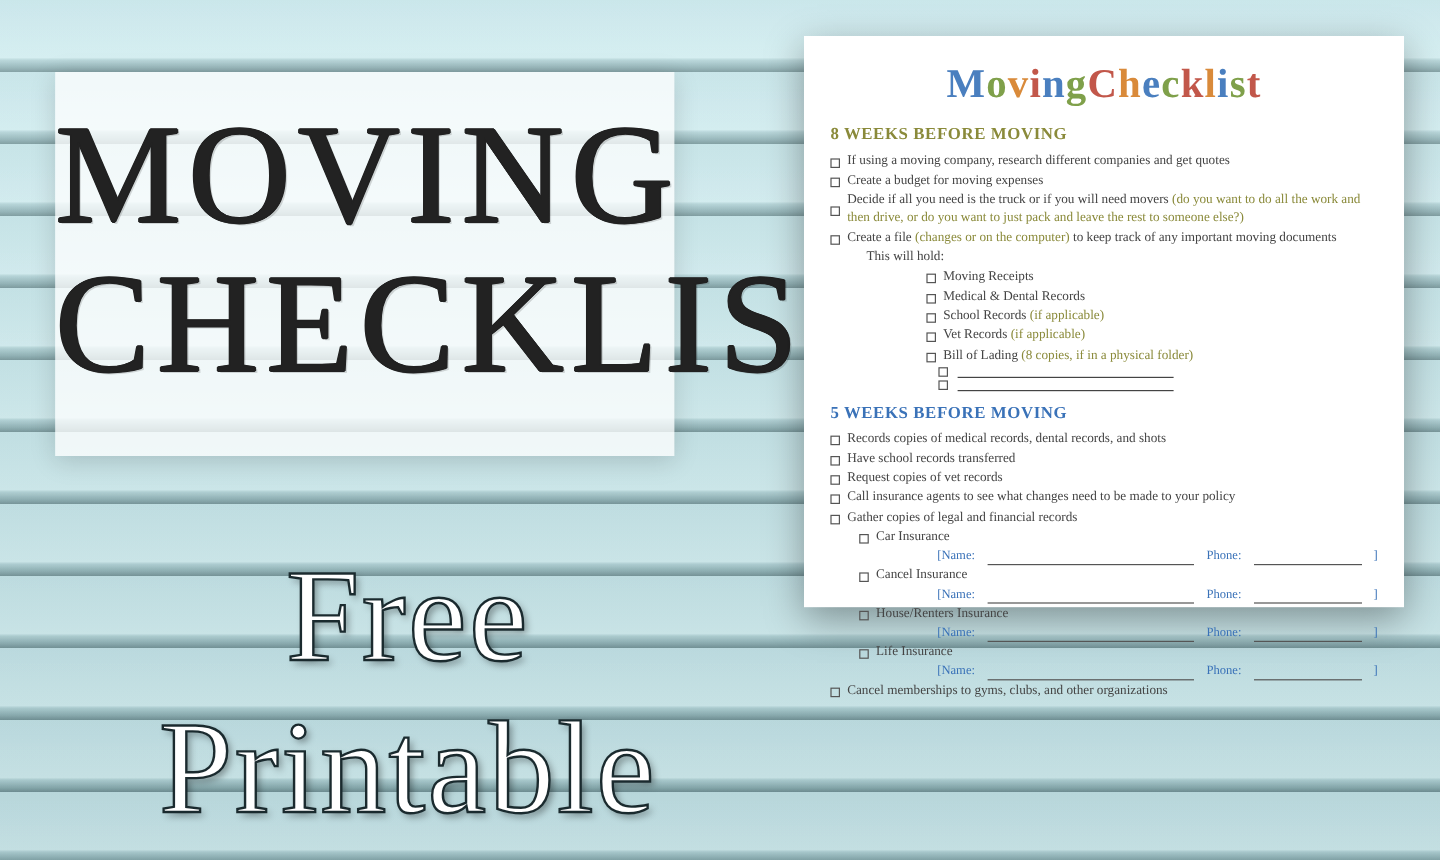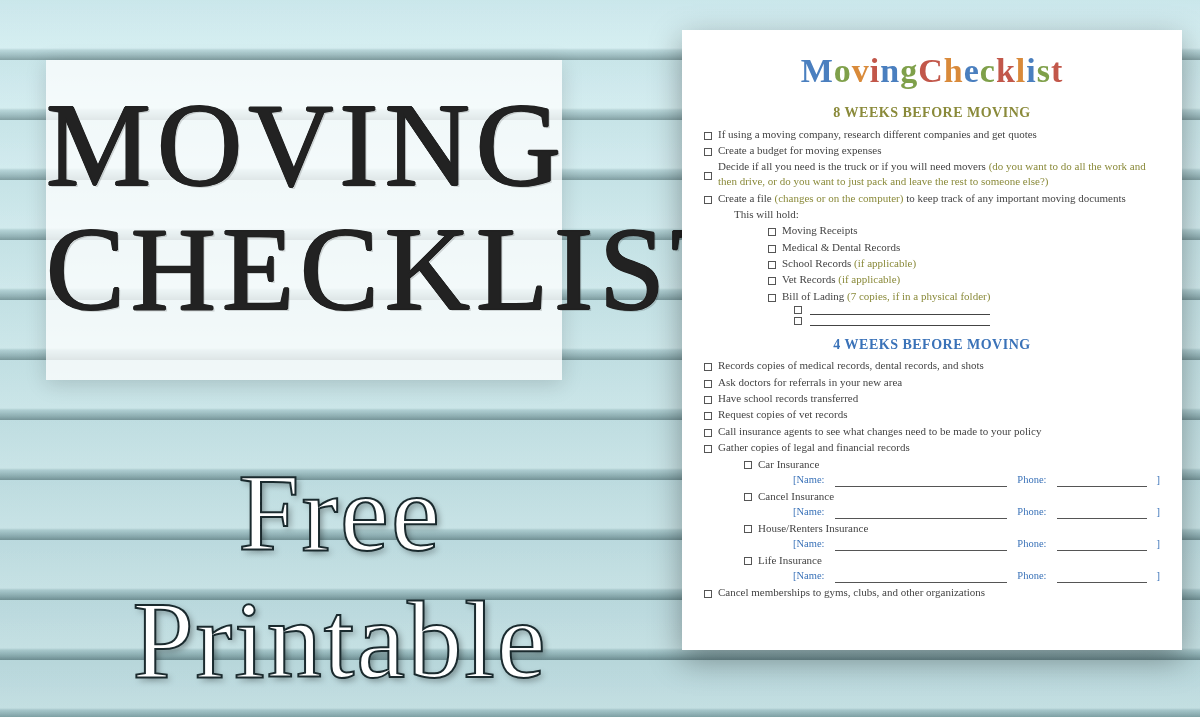--- a/index.html
+++ b/index.html
@@ -64,24 +64,24 @@
     font-size: 110px;
     color: #fff;
     -webkit-text-stroke: 2px #1a2a2e;
     text-shadow: 3px 3px 6px rgba(0,0,0,0.35);
     letter-spacing: 2px;
   }
 
   
   .sheet {
     position: absolute;
-    right: 18px;
+    right: 30px;
     top: 30px;
     width: 500px;
-    height: 620px;
+    height: 476px;
     background: #fff;
     box-shadow: 0 10px 30px rgba(0,0,0,0.35);
     padding: 18px 22px 14px;
     font-family: 'Comic Sans MS', 'Segoe Script', cursive;
     color: #3a3a3a;
     font-size: 11px;
     line-height: 1.35;
   }
   .sheet-title {
     text-align: center;
@@ -91,21 +91,21 @@
     letter-spacing: 1px;
     margin-bottom: 10px;
   }
   .sheet-title span { display:inline-block; }
   .c-blue   { color:#4a7fbf; }
   .c-green  { color:#7fa04a; }
   .c-orange { color:#d98a3a; }
   .c-red    { color:#c2574a; }
 
   .section-head {
-    text-align: center;
+    text-align: left;
     font-size: 14px;
     font-weight: 700;
     margin: 6px 0 4px;
     letter-spacing: 0.5px;
   }
   .sec-olive { color:#8a8a3a; }
   .sec-blue  { color:#3a72b8; }
 
   .item {
     display: flex;
@@ -113,22 +113,22 @@
     gap: 6px;
     margin: 1.5px 0;
   }
   .item .box {
     flex: 0 0 8px;
     width: 8px; height: 8px;
     border: 1px solid #555;
     margin-top: 3px;
   }
   .item .txt { flex: 1; color:#444; }
-  .indent1 { margin-left: 64px; }
-  .indent2 { margin-left: 40px; }
+  .indent1 { margin-left: 80px; }
+  .indent2 { margin-left: 24px; }
   .olive-note { color:#8a8a3a; }
 
   .fill-row {
     display:flex;
     gap:6px;
     margin: 1px 0 1px 60px;
     font-size: 10.5px;
     align-items: flex-end;
     padding-left: 29px;
   }
@@ -208,44 +208,40 @@
       <div class="item indent1">
         <span class="box"></span>
         <span class="txt">School Records <span class="olive-note">(if applicable)</span></span>
       </div>
       <div class="item indent1">
         <span class="box"></span>
         <span class="txt">Vet Records <span class="olive-note">(if applicable)</span></span>
       </div>
       <div class="item indent1">
         <span class="box"></span>
-        <span class="txt">Bill of Lading <span class="olive-note">(7 copies, if in a physical folder)</span></span>
+        <span class="txt">Bill of Lading <span class="olive-note">(8 copies, if in a physical folder)</span></span>
       </div>
     </div>
   <div id="blanks8">
       <div class="blank-row">
         <span class="box"></span>
         <span class="line"></span>
       </div>
       <div class="blank-row">
         <span class="box"></span>
         <span class="line"></span>
       </div>
     </div>
 
-  <div class="section-head sec-blue" style="margin-top:10px;">4 WEEKS BEFORE MOVING</div>
+  <div class="section-head sec-blue" style="margin-top:10px;">5 WEEKS BEFORE MOVING</div>
 
   <div id="items7">
       <div class="item">
         <span class="box"></span>
         <span class="txt">Records copies of medical records, dental records, and shots</span>
-      </div>
-      <div class="item">
-        <span class="box"></span>
-        <span class="txt">Ask doctors for referrals in your new area</span>
       </div>
       <div class="item">
         <span class="box"></span>
         <span class="txt">Have school records transferred</span>
       </div>
       <div class="item">
         <span class="box"></span>
         <span class="txt">Request copies of vet records</span>
       </div>
       <div class="item">

